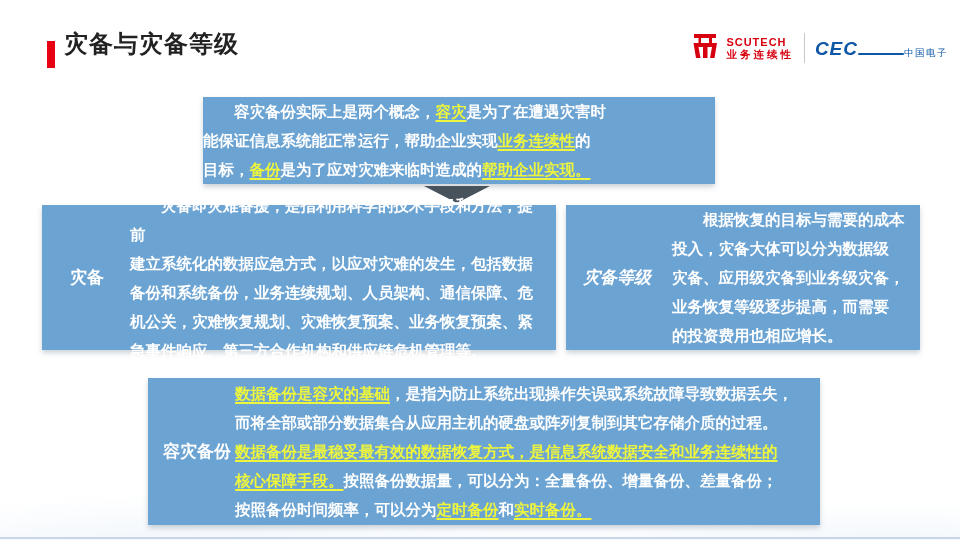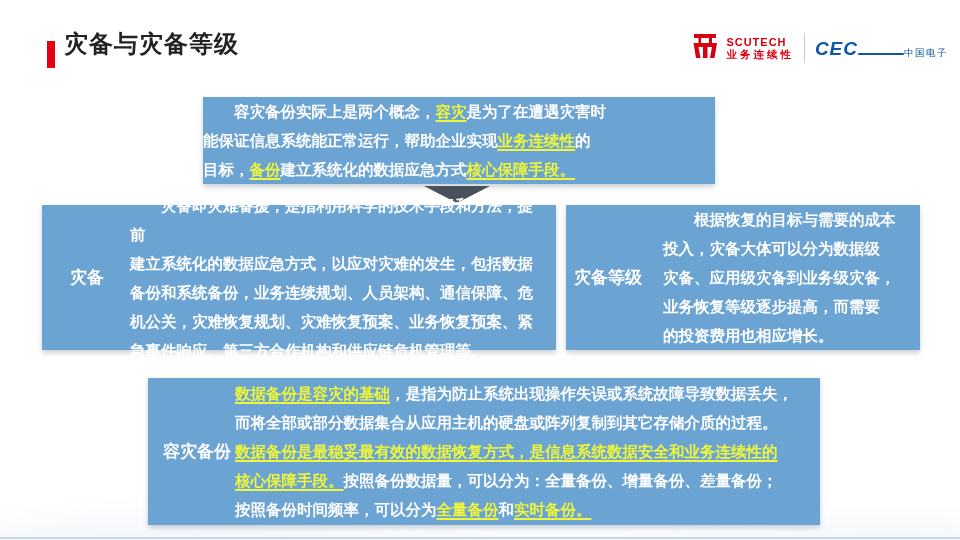--- a/index.html
+++ b/index.html
@@ -53,21 +53,21 @@
   }
   .indent .box-body{text-indent:2em;}
   .hl{color:#edf53c;text-decoration:underline;text-decoration-thickness:1.5px;text-underline-offset:3px;}
   #box1{left:203px;top:97px;width:512px;height:87px;}
   #box1 .box-label{padding-left:17px;width:80px;}
   #box1 .box-body{max-width:410px;padding-right:0;}
   #box2{left:42px;top:205px;width:514px;height:145px;}
   #box2 .box-label{padding-left:28px;width:60px;}
   #box2 .box-body{padding-right:10px;}
   #box3{left:566px;top:205px;width:354px;height:145px;}
-  #box3 .box-label{padding-left:8px;width:89px;}
+  #box3 .box-label{padding-left:17px;width:89px;font-style:italic;}
   #box3 .box-body{padding-right:10px;}
   #box4{left:148px;top:378px;width:672px;height:147px;}
   #box4 .box-label{padding-left:15px;width:72px;}
   #box4 .box-body{padding-right:22px;}
   
   .down-arrow{
     position:absolute;left:424px;top:186px;width:0;height:0;
     border-left:33px solid transparent;border-right:33px solid transparent;
     border-top:17px solid #47525c;
   }
@@ -98,21 +98,21 @@
   <div class="cec">
     <span class="cec-en">CEC</span>
     <span class="cec-underline"></span>
     <span class="cec-cn">中国电子</span>
   </div>
 </div>
 
 <div class="box indent" id="box1">
   <div class="box-body"><span>容灾备份实际上是两个概念，</span><span class="hl">容灾</span><span>是为了在遭遇灾害时
 能保证信息系统能正常运行，帮助企业实现</span><span class="hl">业务连续性</span><span>的
-目标，</span><span class="hl">备份</span><span>建立系统化的数据应急方式</span><span class="hl">核心保障手段。</span></div>
+目标，</span><span class="hl">备份</span><span>是为了应对灾难来临时造成的</span><span class="hl">帮助企业实现。</span></div>
 </div>
 
 <div class="down-arrow"></div>
 
 <div class="box indent" id="box2">
   <div class="box-label">灾备</div>
   <div class="box-body">灾备即灾难备援，是指利用科学的技术手段和方法，提前
 建立系统化的数据应急方式，以应对灾难的发生，包括数据
 备份和系统备份，业务连续规划、人员架构、通信保障、危
 机公关，灾难恢复规划、灾难恢复预案、业务恢复预案、紧
@@ -127,14 +127,14 @@
 业务恢复等级逐步提高，而需要
 的投资费用也相应增长。</div>
 </div>
 
 <div class="box" id="box4">
   <div class="box-label">容灾备份</div>
   <div class="box-body"><span class="hl">数据备份是容灾的基础</span><span>，是指为防止系统出现操作失误或系统故障导致数据丢失，
 而将全部或部分数据集合从应用主机的硬盘或阵列复制到其它存储介质的过程。
 </span><span class="hl">数据备份是最稳妥最有效的数据恢复方式，是信息系统数据安全和业务连续性的
 核心保障手段。</span><span>按照备份数据量，可以分为：全量备份、增量备份、差量备份；
-按照备份时间频率，可以分为</span><span class="hl">全量备份</span><span>和</span><span class="hl">实时备份。</span></div>
+按照备份时间频率，可以分为</span><span class="hl">定时备份</span><span>和</span><span class="hl">实时备份。</span></div>
 </div>
 
 </body></html>

